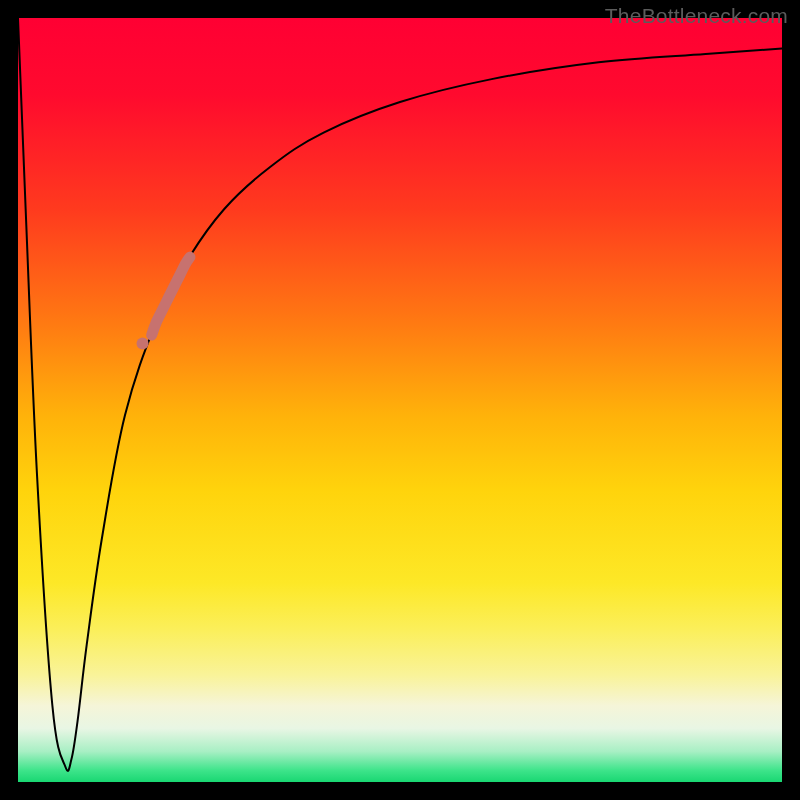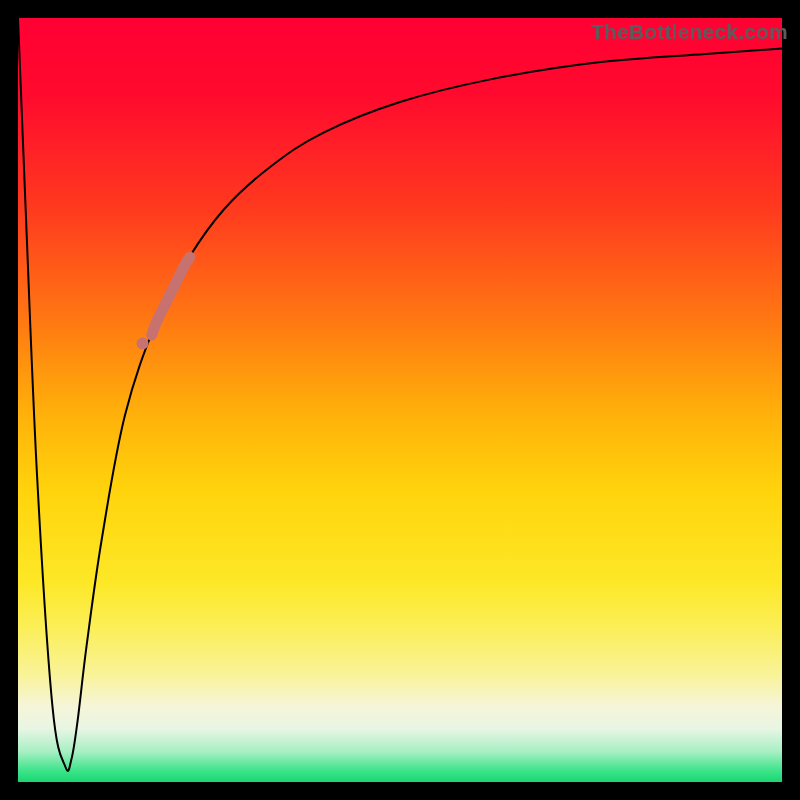--- a/index.html
+++ b/index.html
@@ -35,25 +35,25 @@
       #f9f399 86%,
       #f5f5d8 90%,
       #e8f6e4 93%,
       #a8efc4 96%,
       #3de48a 98.5%,
       #19d772 100%
     );
   }
   .watermark {
     position: absolute;
-    top: 20px;
+    top: 4px;
     right: 12px;
     color: #5c5c5c;
     font-size: 21px;
-    font-weight: 700;
+    font-weight: 400;
     letter-spacing: 0.2px;
     user-select: none;
   }
   svg.curve {
     position: absolute;
     left: 0;
     top: 0;
     width: 764px;
     height: 764px;
     overflow: visible;

